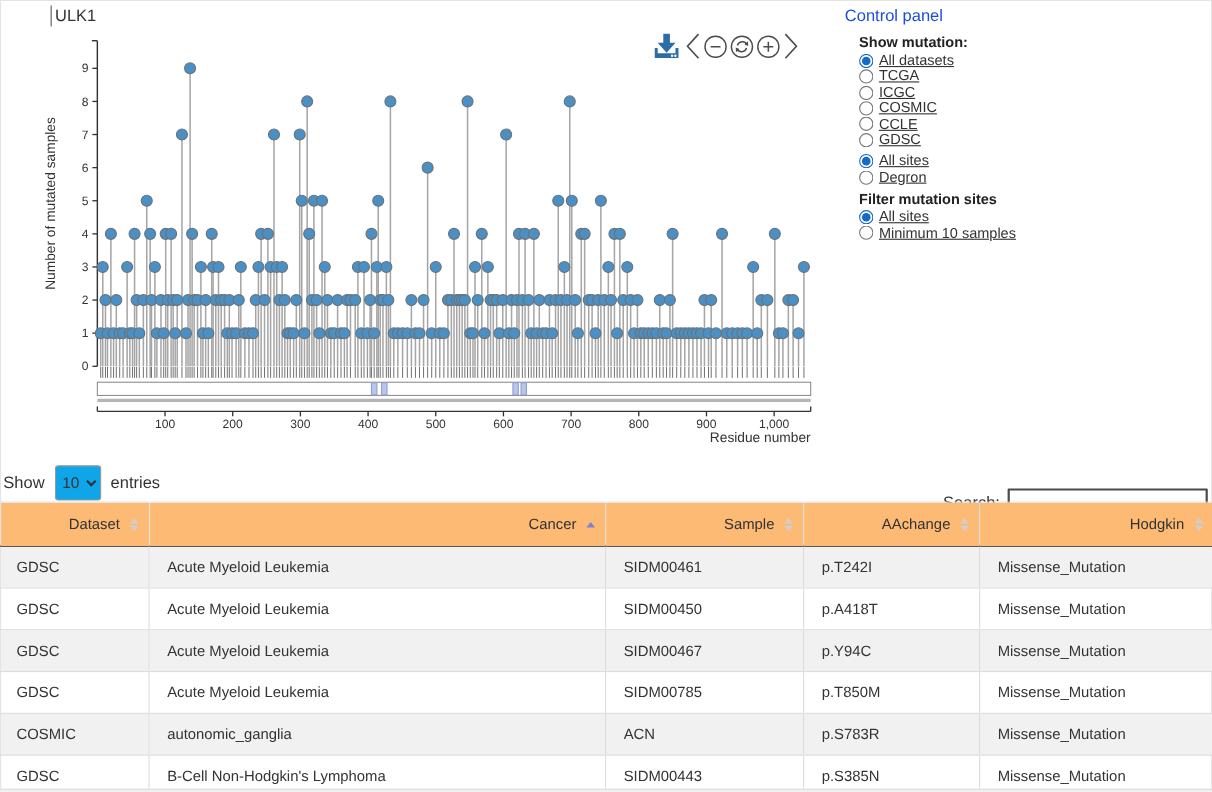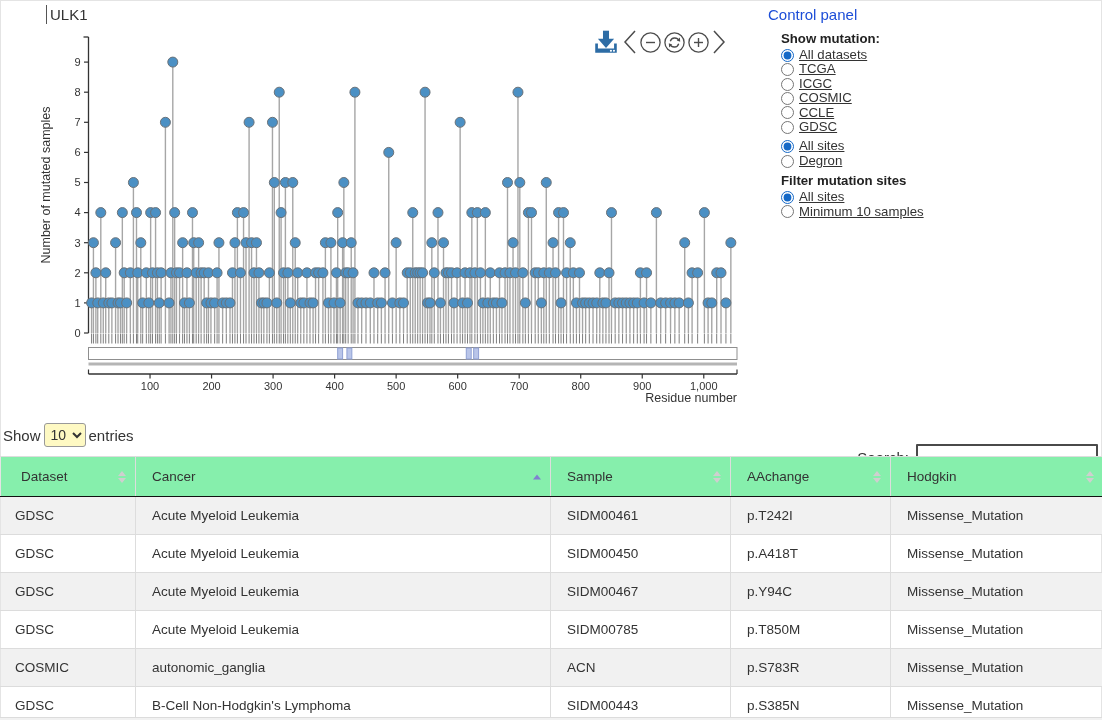--- a/index.html
+++ b/index.html
@@ -23,34 +23,34 @@
   .cp-title { font-size:15px; color:#1d4ed8; margin-bottom:8px; }
   .cp-groups { margin-left:13px; }
   .cp-group { margin-bottom:5px; }
   .cp-label { font-weight:bold; font-size:13.2px; color:#222; margin-bottom:2px; }
   .cp-option { display:flex; align-items:center; gap:5px; font-size:13.2px; color:#333;
                line-height:14.4px; cursor:pointer;text-decoration:underline; }
   .cp-option input { width:13px; height:13px; margin:0; accent-color:#1569c7; }
 
   
   .entries-bar { position:absolute; left:3px; top:423px; display:flex; align-items:center;
-                 gap:3px; font-size:15px; color:#333; }
+                 gap:9px; font-size:15px; color:#333; }
   .entries-bar select { font-size:14px; padding:1px 2px; border:1px solid #999; border-radius:3px;
-                        background:#fef9c3; color:#333; height:24px; }
+                        background:#0ea5e9; color:#333; height:32px; }
   .search-bar { position:absolute; right:4px; top:444px; display:flex; align-items:center;
                 gap:7px; font-size:15px; color:#333; }
   .search-bar input { width:182px; height:26px; border:2px solid #4a4a4a; border-radius:1px;
                       font-size:14px; padding:0 5px; }
 
   
   .table-wrap { position:absolute; left:0; top:456px; width:1102px; }
   table { border-collapse:collapse; width:1102px; table-layout:fixed; }
-  thead th { font-weight:400; font-size:13.5px; color:#333; text-align:left;
+  thead th { font-weight:400; font-size:13.5px; color:#333; text-align:right;
              padding:12px 26px 12px 16px; border-top:1px solid #ddd; border-bottom:1px solid #111;
-             border-left:1px solid #ddd; position:relative; cursor:pointer; background:#86efac; }
+             border-left:1px solid #ddd; position:relative; cursor:pointer; background:#fdba74; }
   thead th:first-child { border-left:1px solid #e4e4e4; padding-left:20px; }
   tbody td { font-size:13.5px; color:#333; padding:11px 14px 11px 16px; line-height:15px;
              border-bottom:1px solid #dcdcdc; border-left:1px solid #ddd; overflow:hidden;
              white-space:nowrap; }
   tbody td:first-child { border-left:1px solid #e4e4e4; padding-left:14px; }
   tbody tr:nth-child(odd) { background:#f1f1f1; }
   .sorts { position:absolute; right:9px; top:50%; transform:translateY(-50%);
            display:inline-flex; flex-direction:column; gap:2px; }
   .tri-up { width:0; height:0; border-left:4px solid transparent; border-right:4px solid transparent;
             border-bottom:5px solid #cfcfcf; }

